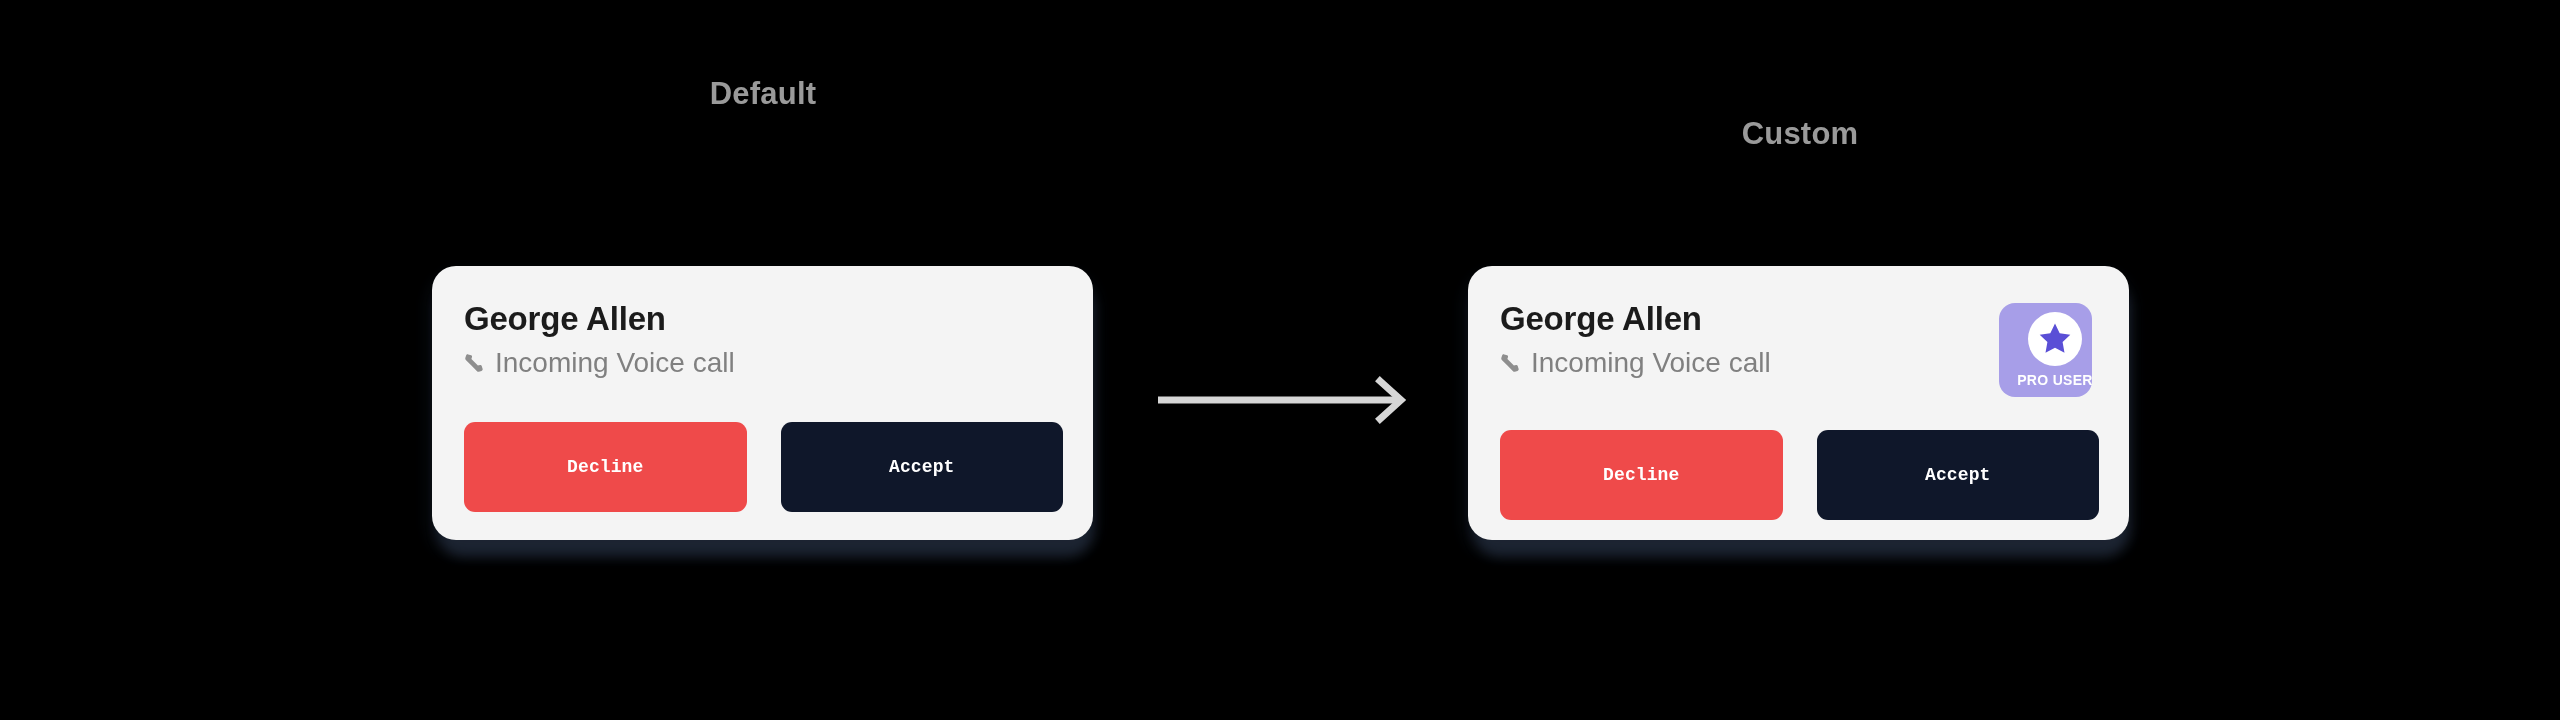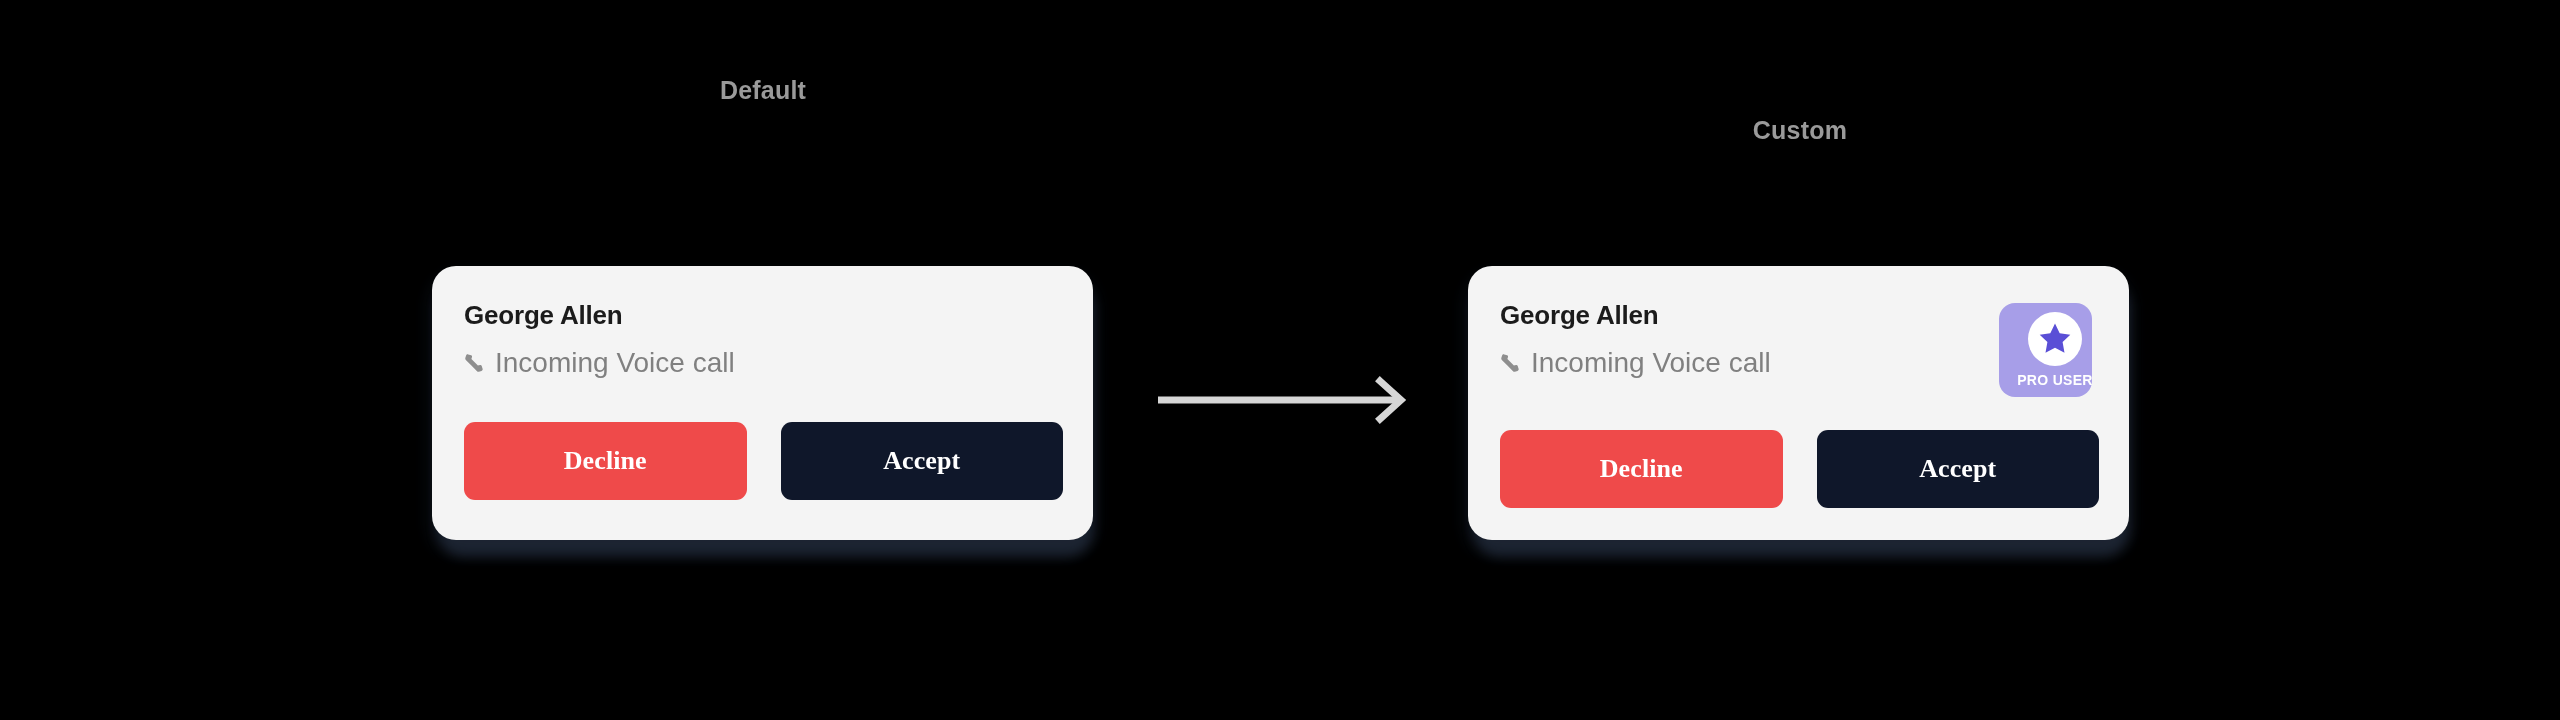--- a/index.html
+++ b/index.html
@@ -17,21 +17,21 @@
 
   .stage {
     position: absolute;
     inset: 0;
   }
 
   
   .caption {
     position: absolute;
     top: 76px;
-    font-size: 25px;
+    font-size: 31px;
     font-weight: 700;
     color: #9a9a9a;
     letter-spacing: 0.2px;
     white-space: nowrap;
     transform: translateX(-50%);
   }
   .caption-left  { left: 763px; }
   .caption-right { left: 1800px; margin-top: 40px; }
 
   
@@ -75,21 +75,21 @@
     background: #f4f4f4;
     border-radius: 24px;
     box-sizing: border-box;
     overflow: hidden;
   }
 
   .card-name {
     position: absolute;
     left: 32px;
     top: 34px;
-    font-size: 26px;
+    font-size: 33px;
     font-weight: 700;
     color: #1b1b1b;
     letter-spacing: -0.2px;
     white-space: nowrap;
   }
 
   .card-subtitle {
     position: absolute;
     left: 30px;
     top: 81px;
@@ -178,25 +178,25 @@
     gap: 34px;
   }
   .actions.right-card {
     top: 164px;
     padding-left: 32px;
     padding-right: 30px;
     gap: 34px;
   }
   .btn {
     flex: 1 1 0;
-    height: 78px;
+    height: 90px;
     border: none;
     border-radius: 11px;
-    font-family: Liberation Serif, serif;
-    font-size: 26px;
+    font-family: Liberation Mono, monospace;
+    font-size: 18px;
     font-weight: 700;
     color: #ffffff;
     cursor: pointer;
     display: flex;
     align-items: center;
     justify-content: center;
     padding: 0;
     letter-spacing: 0.1px;
   }
   .btn-decline { background: #ef4a4a; }

